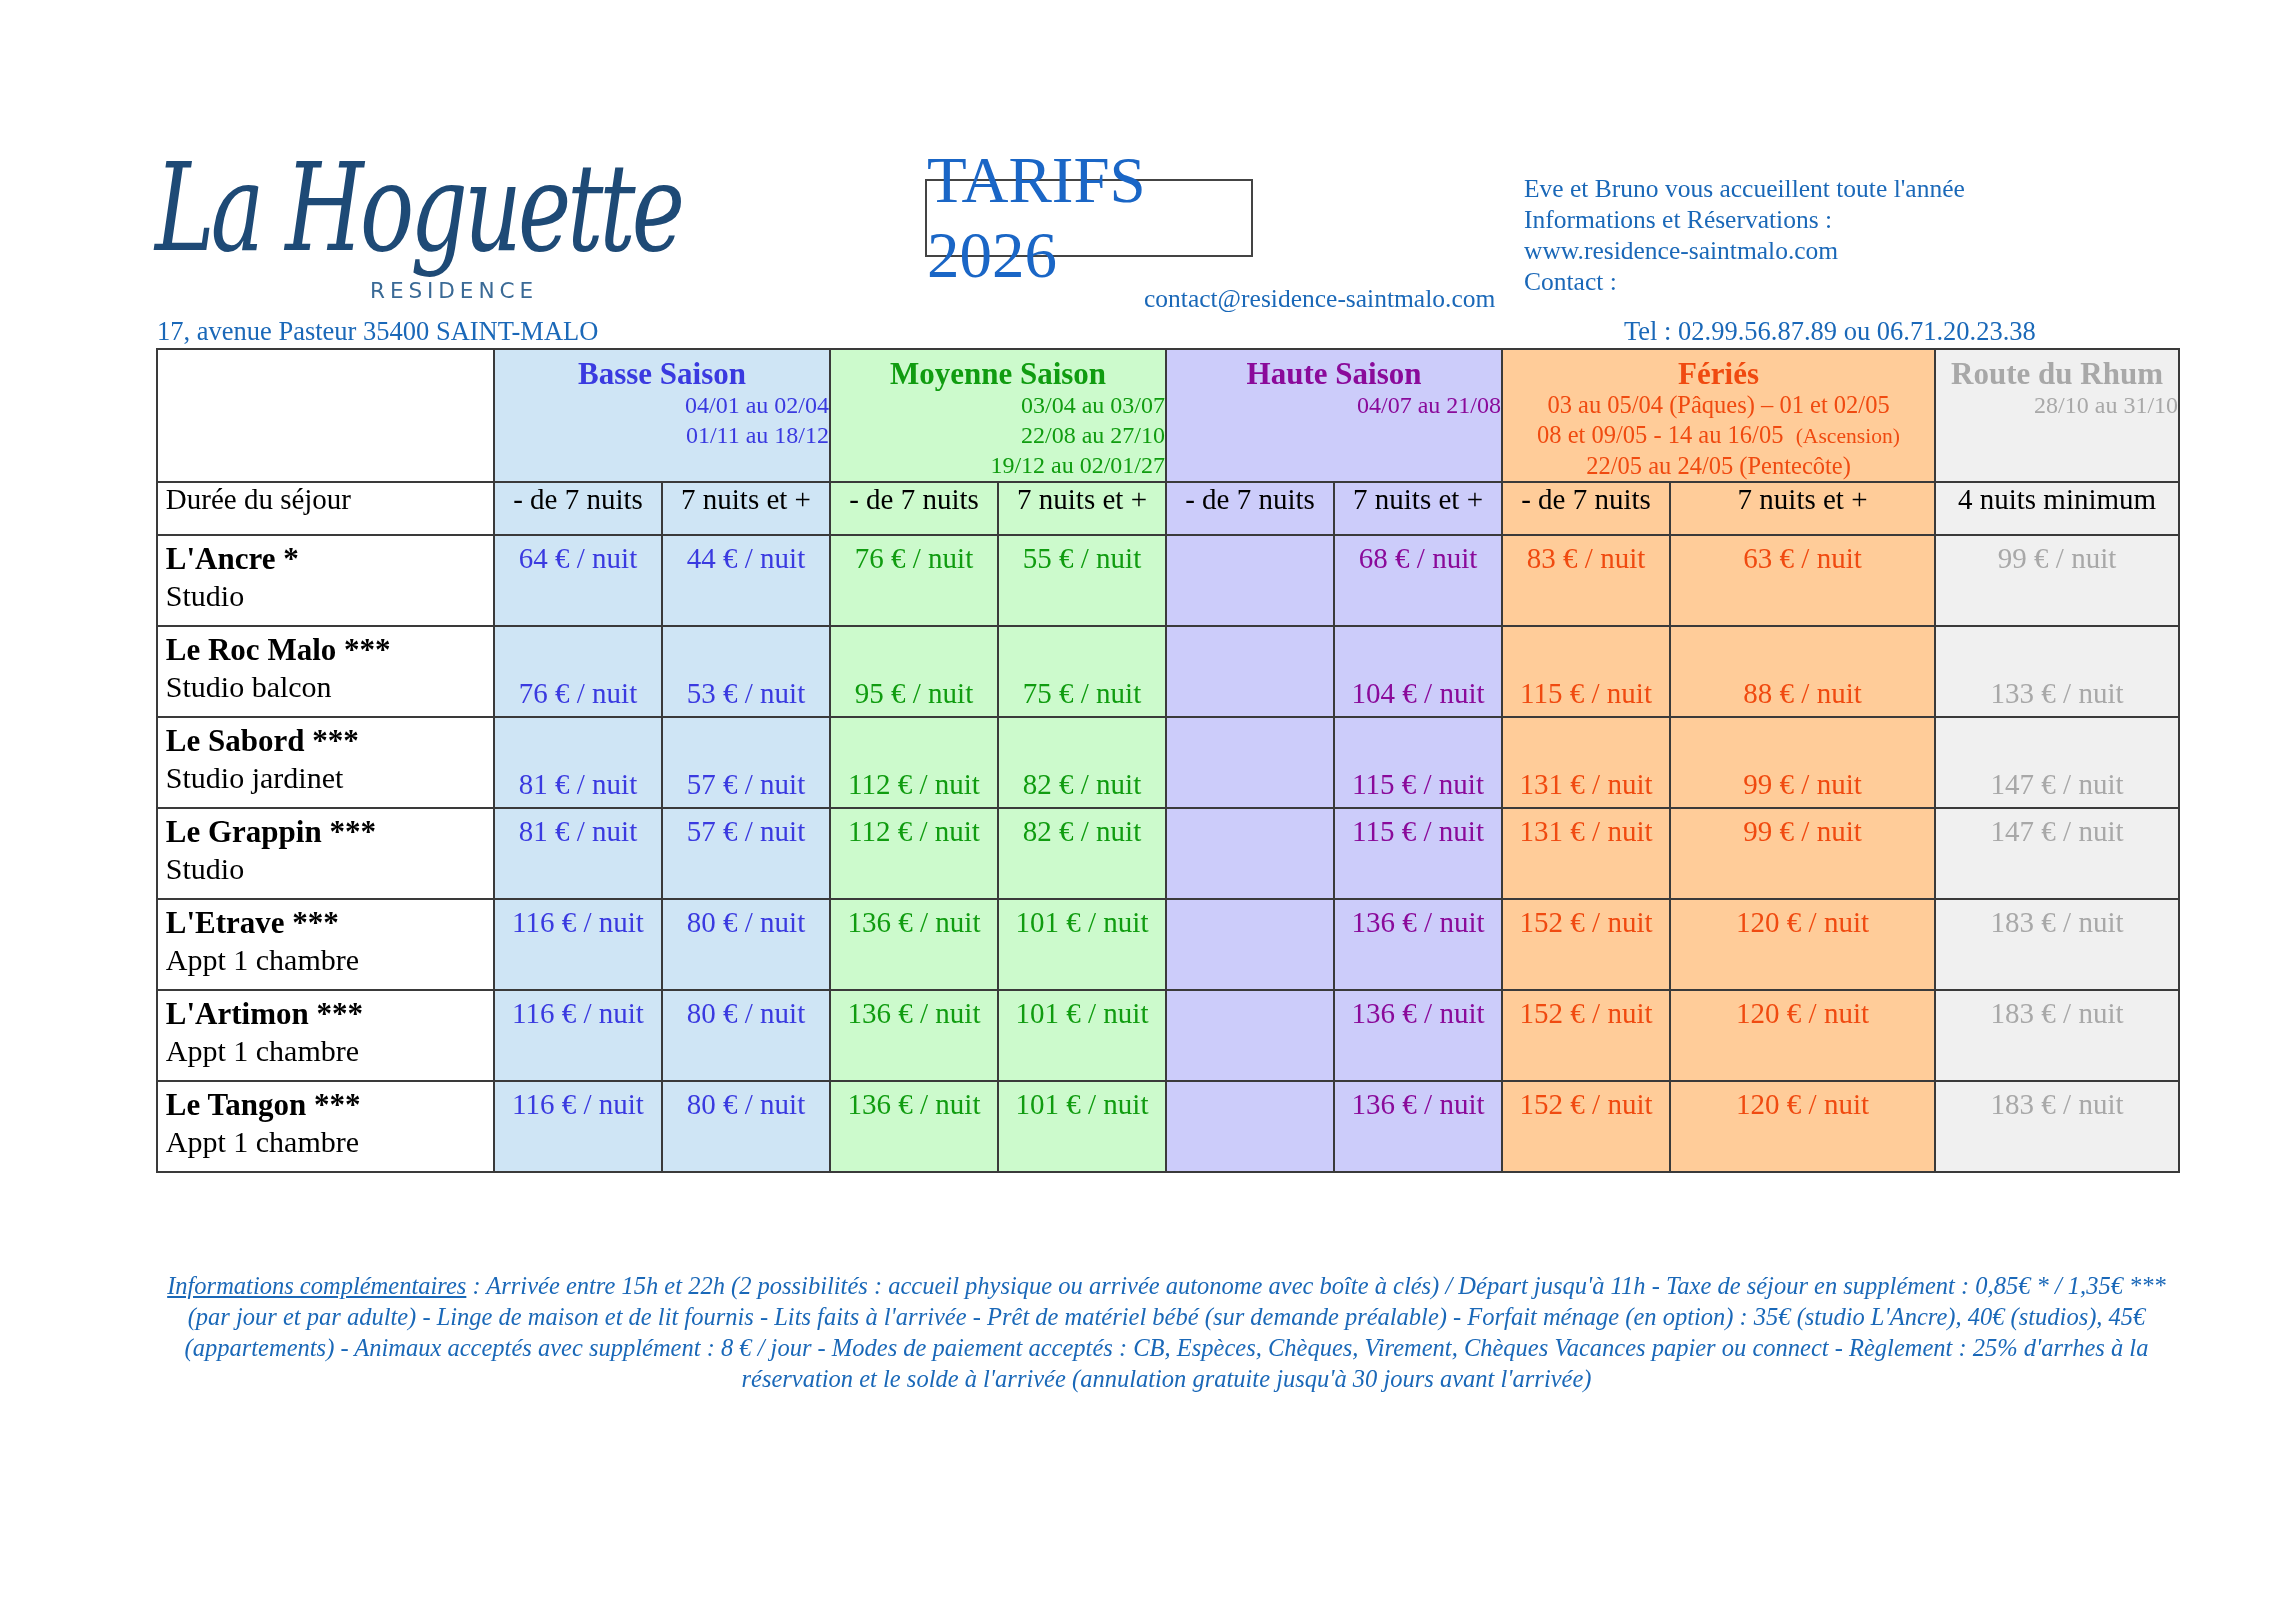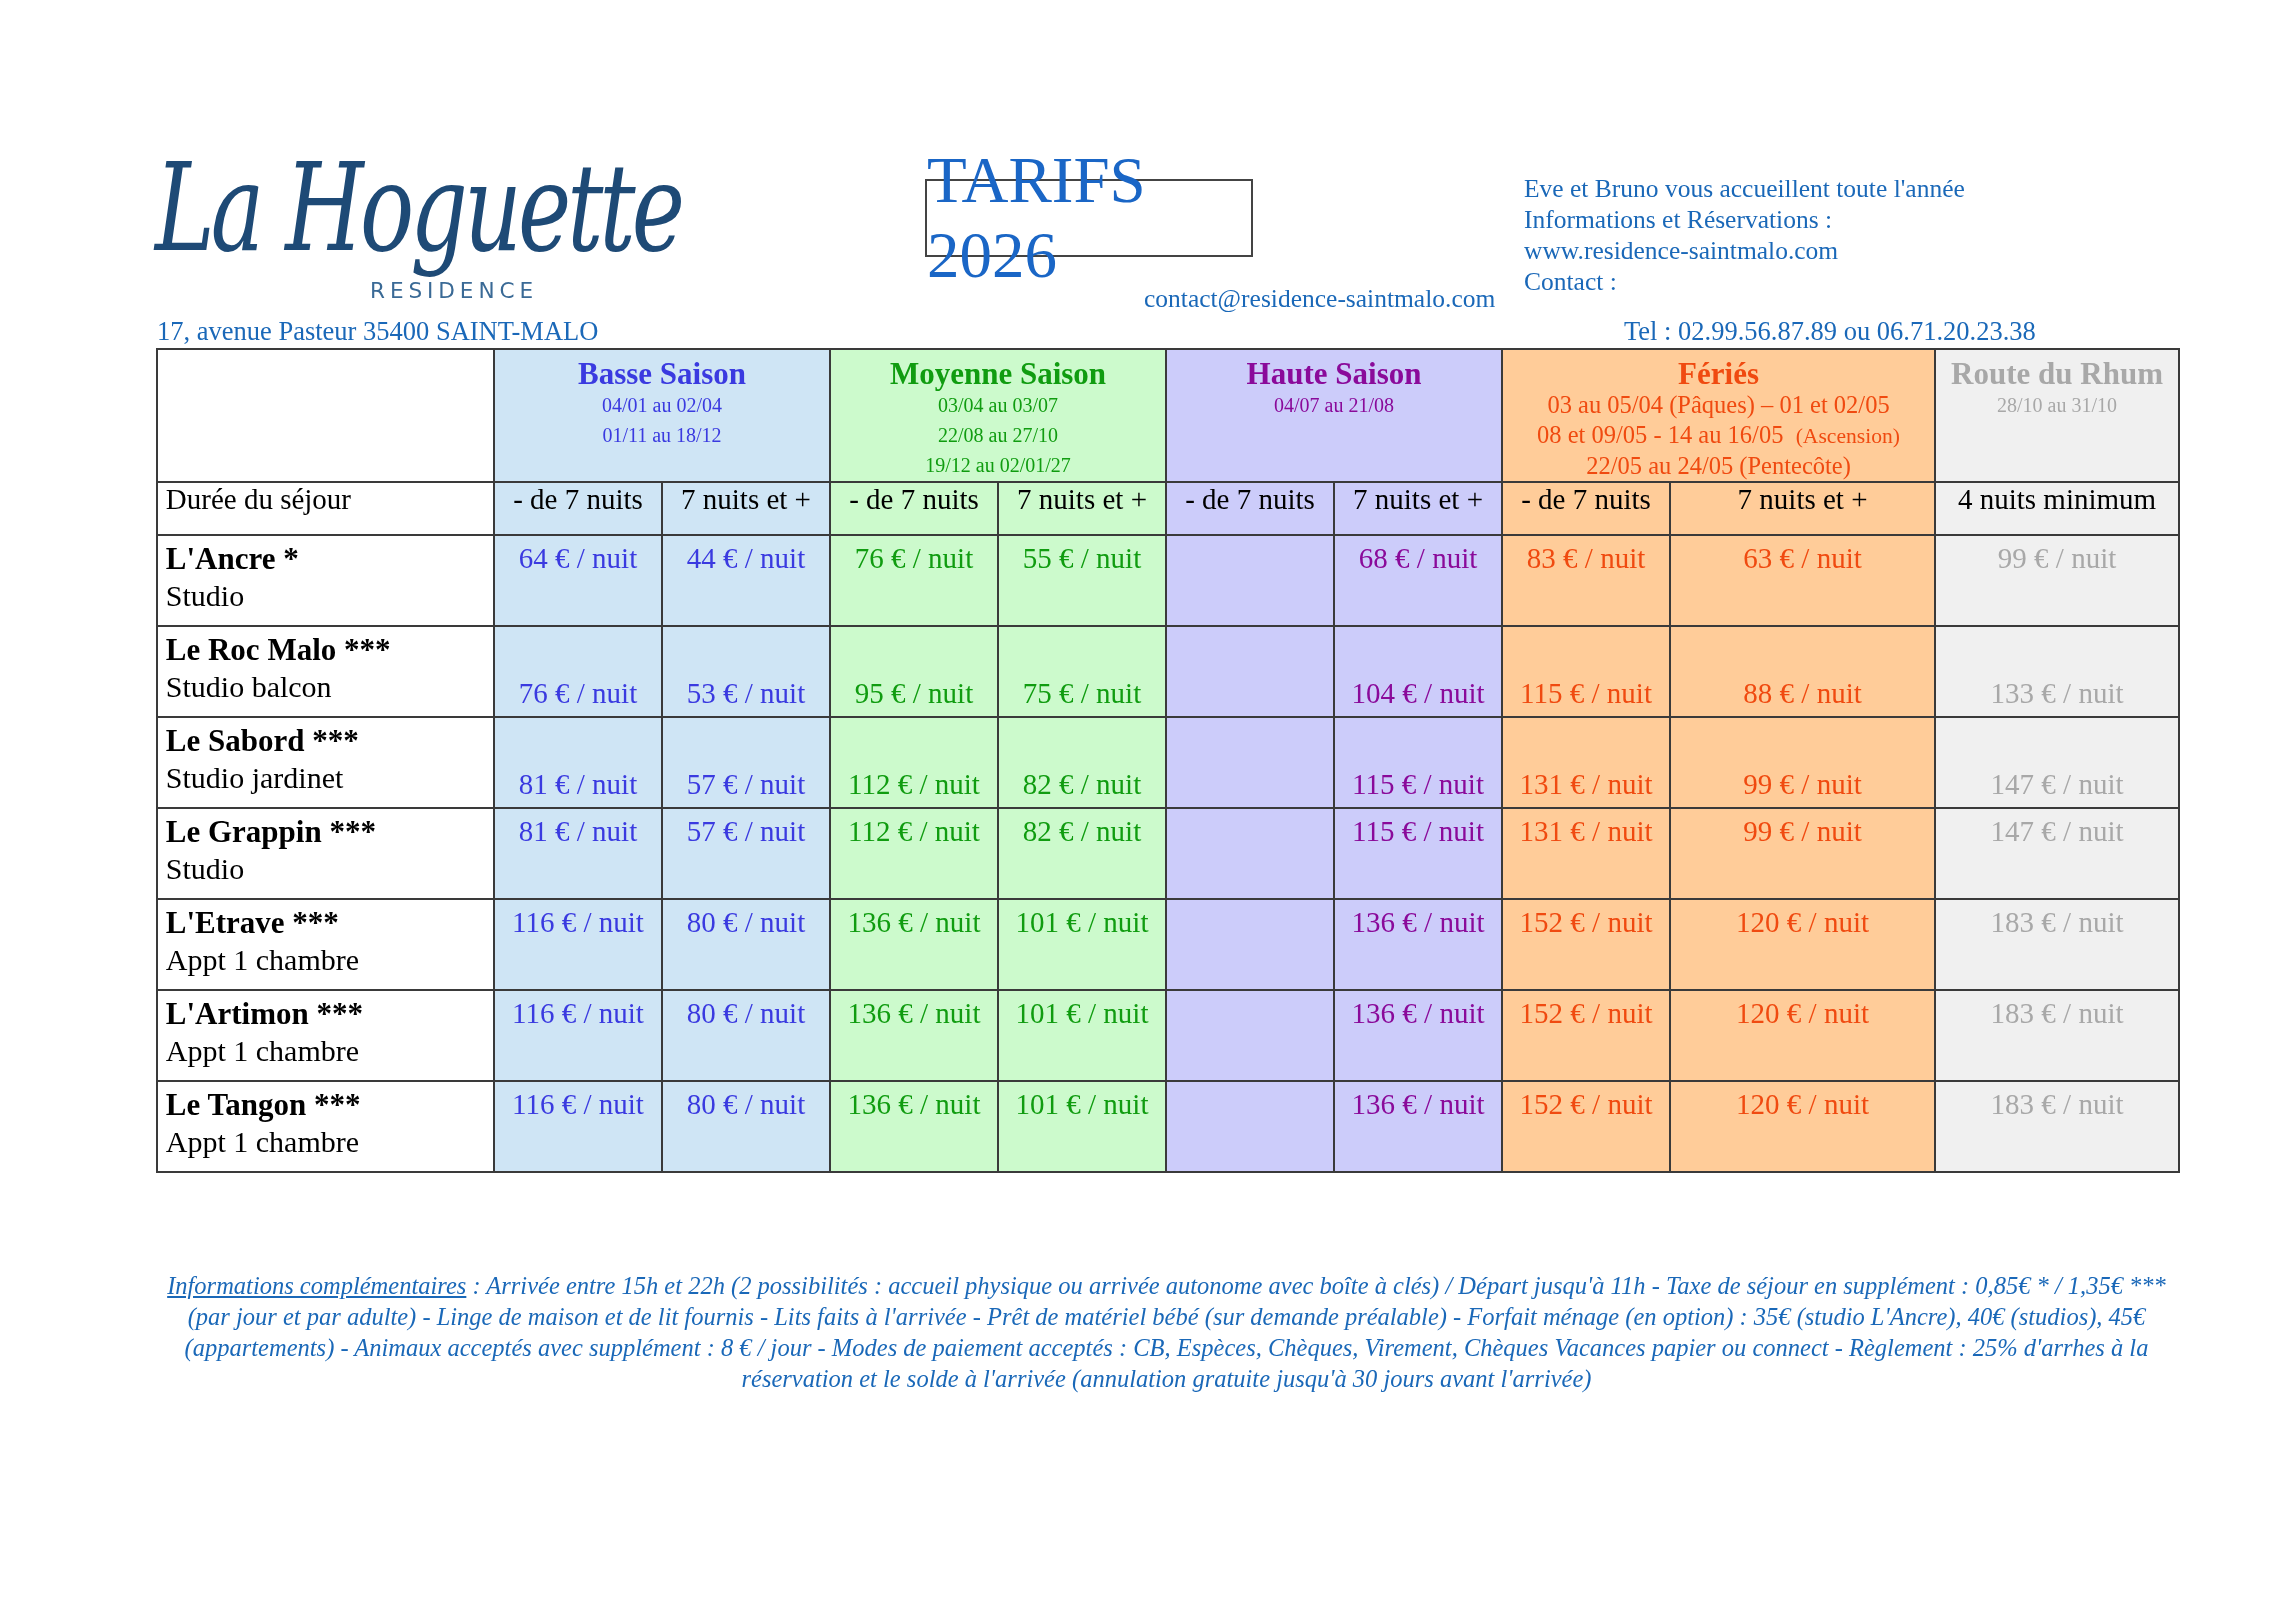--- a/index.html
+++ b/index.html
@@ -28,21 +28,21 @@
     table.tarifs td { border: 2px solid #3a3a3a; padding: 0; text-align: center; vertical-align: top;
                       box-sizing: border-box; font-size: 29px; }
     .c-basse { background: #cfe5f5; color: #3a3ae0; }
     .c-moy { background: #ccfacc; color: #109c10; }
     .c-haute { background: #ccccfa; color: #8a0a9a; }
     .c-feries { background: #ffcc99; color: #f04a10; }
     .c-rhum { background: #f0f0f0; color: #a8a8a8; }
     .c-white { background: #ffffff; color: #000; }
 
     .season-title { font-weight: bold; font-size: 31px; display: block; margin-top: 6.9px; line-height: 33px; }
-    .season-dates { display: block; font-size: 20px; line-height: 30px; }
+    .season-dates { display: block; font-size: 24px; line-height: 30px; text-align: right; }
     .feries-dates { font-size: 24.5px; line-height: 30px; display: block; }
     .feries-dates .small { font-size: 21.6px; }
 
     .head-row { height: 120px; }
     .dur-row { height: 53px; }
     .dur-row td { color: #000 !important; vertical-align: middle; font-size: 30px; }
     .dur-label { text-align: left !important; padding-left: 7.8px !important; }
 
     .data-row td { height: 91px; font-size: 30px; }
     .data-row td.price { padding-top: 5.9px; }

